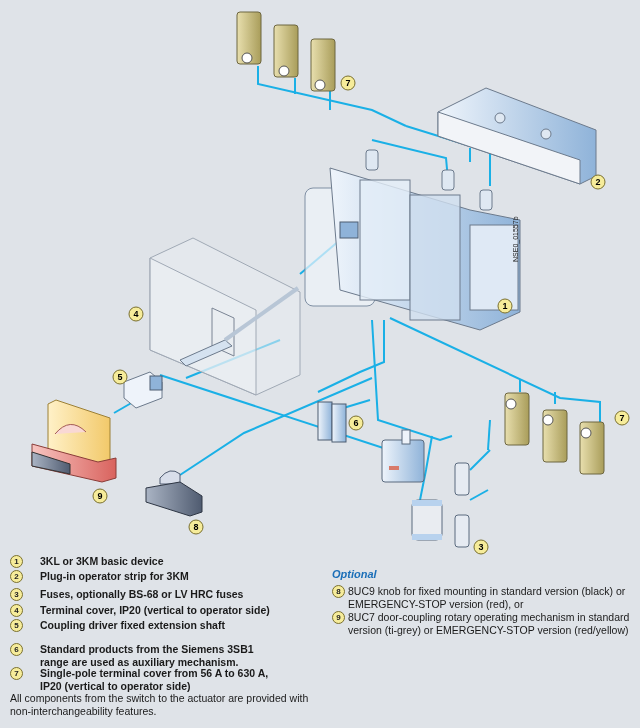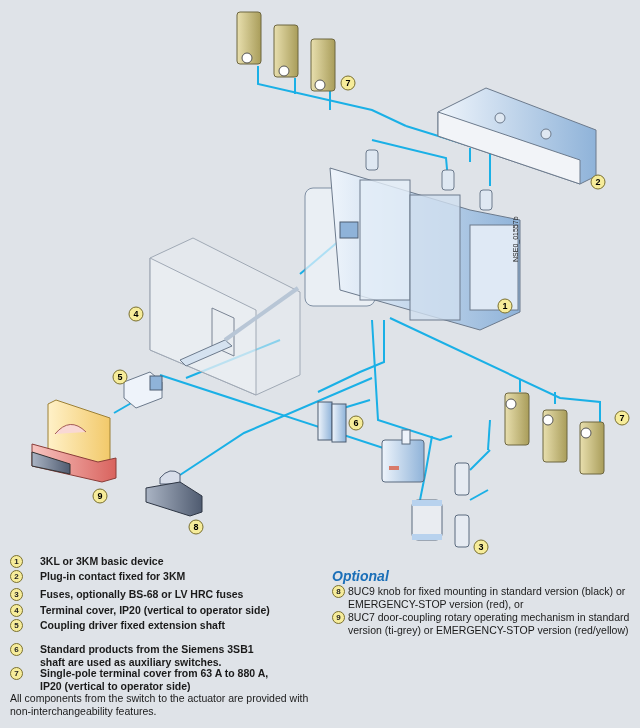--- a/index.html
+++ b/index.html
@@ -11,21 +11,21 @@
     }
     #diagram { position: absolute; left: 0; top: 0; width: 640px; height: 560px; }
     .badge {
       position: absolute; width: 14px; height: 14px; border-radius: 50%;
       background: #f6ec9a; border: 1px solid #7a7030;
       font-size: 9px; font-weight: bold; line-height: 14px; text-align: center; color: #222;
     }
     .legend-item { position: absolute; left: 10px; font-size: 10.5px; line-height: 12.5px; }
     .legend-item .badge { position: absolute; left: 0; top: 0; width: 11px; height: 11px; line-height: 11px; font-size: 8px; }
     .legend-item .txt { margin-left: 30px; display: block; width: 280px; font-weight: bold; }
-    .opt-title { position: absolute; left: 332px; top: 568px; font-size: 14px; font-weight: bold; font-style: italic; color: #1b6fb8; text-align: right; }
+    .opt-title { position: absolute; left: 332px; top: 568px; font-size: 11px; font-weight: bold; font-style: italic; color: #1b6fb8; text-align: right; }
     .opt-item { position: absolute; left: 332px; font-size: 10.5px; line-height: 12.5px; }
     .opt-item .badge { position: absolute; left: 0; top: 0; width: 11px; height: 11px; line-height: 11px; font-size: 8px; }
     .opt-item .txt { margin-left: 16px; display: block; width: 300px; }
     .footnote { position: absolute; left: 10px; top: 692px; width: 300px; font-size: 10.5px; line-height: 13px; }
     .docid { position: absolute; left: 512px; top: 262px; transform: rotate(-90deg); transform-origin: left top; font-size: 7px; color: #222; white-space: nowrap; }
   </style>
 </head>
 <body>
 
 <svg id="diagram" viewBox="0 0 640 560" xmlns="http://www.w3.org/2000/svg">
@@ -200,41 +200,41 @@
 
 <div class="docid">NSE0_01557b</div>
 
 <div>
   <div class="legend-item" style="top:555px;">
     <span class="badge">1</span>
     <span class="txt">3KL or 3KM basic device</span>
   </div>
   <div class="legend-item" style="top:570px;">
     <span class="badge">2</span>
-    <span class="txt">Plug-in contact fixed for 3KM</span>
+    <span class="txt">Plug-in operator strip for 3KM</span>
   </div>
   <div class="legend-item" style="top:588px;">
     <span class="badge">3</span>
     <span class="txt">Fuses, optionally BS-68 or LV HRC fuses</span>
   </div>
   <div class="legend-item" style="top:604px;">
     <span class="badge">4</span>
     <span class="txt">Terminal cover, IP20 (vertical to operator side)</span>
   </div>
   <div class="legend-item" style="top:619px;">
     <span class="badge">5</span>
     <span class="txt">Coupling driver fixed extension shaft</span>
   </div>
   <div class="legend-item" style="top:643px;">
     <span class="badge">6</span>
-    <span class="txt" style="width:230px;">Standard products from the Siemens 3SB1 shaft are used as auxiliary switches.</span>
+    <span class="txt" style="width:230px;">Standard products from the Siemens 3SB1 range are used as auxiliary mechanism.</span>
   </div>
   <div class="legend-item" style="top:667px;">
     <span class="badge">7</span>
-    <span class="txt" style="width:230px;">Single-pole terminal cover from 63 A to 880 A, IP20 (vertical to operator side)</span>
+    <span class="txt" style="width:230px;">Single-pole terminal cover from 56 A to 630 A, IP20 (vertical to operator side)</span>
   </div>
   <div class="footnote">All components from the switch to the actuator are provided with non-interchangeability features.</div>
 </div>
 
 <div>
   <div class="opt-title">Optional</div>
   <div class="opt-item" style="top:585px;">
     <span class="badge">8</span>
     <span class="txt">8UC9 knob for fixed mounting in standard version (black) or EMERGENCY-STOP version (red), or</span>
   </div>

